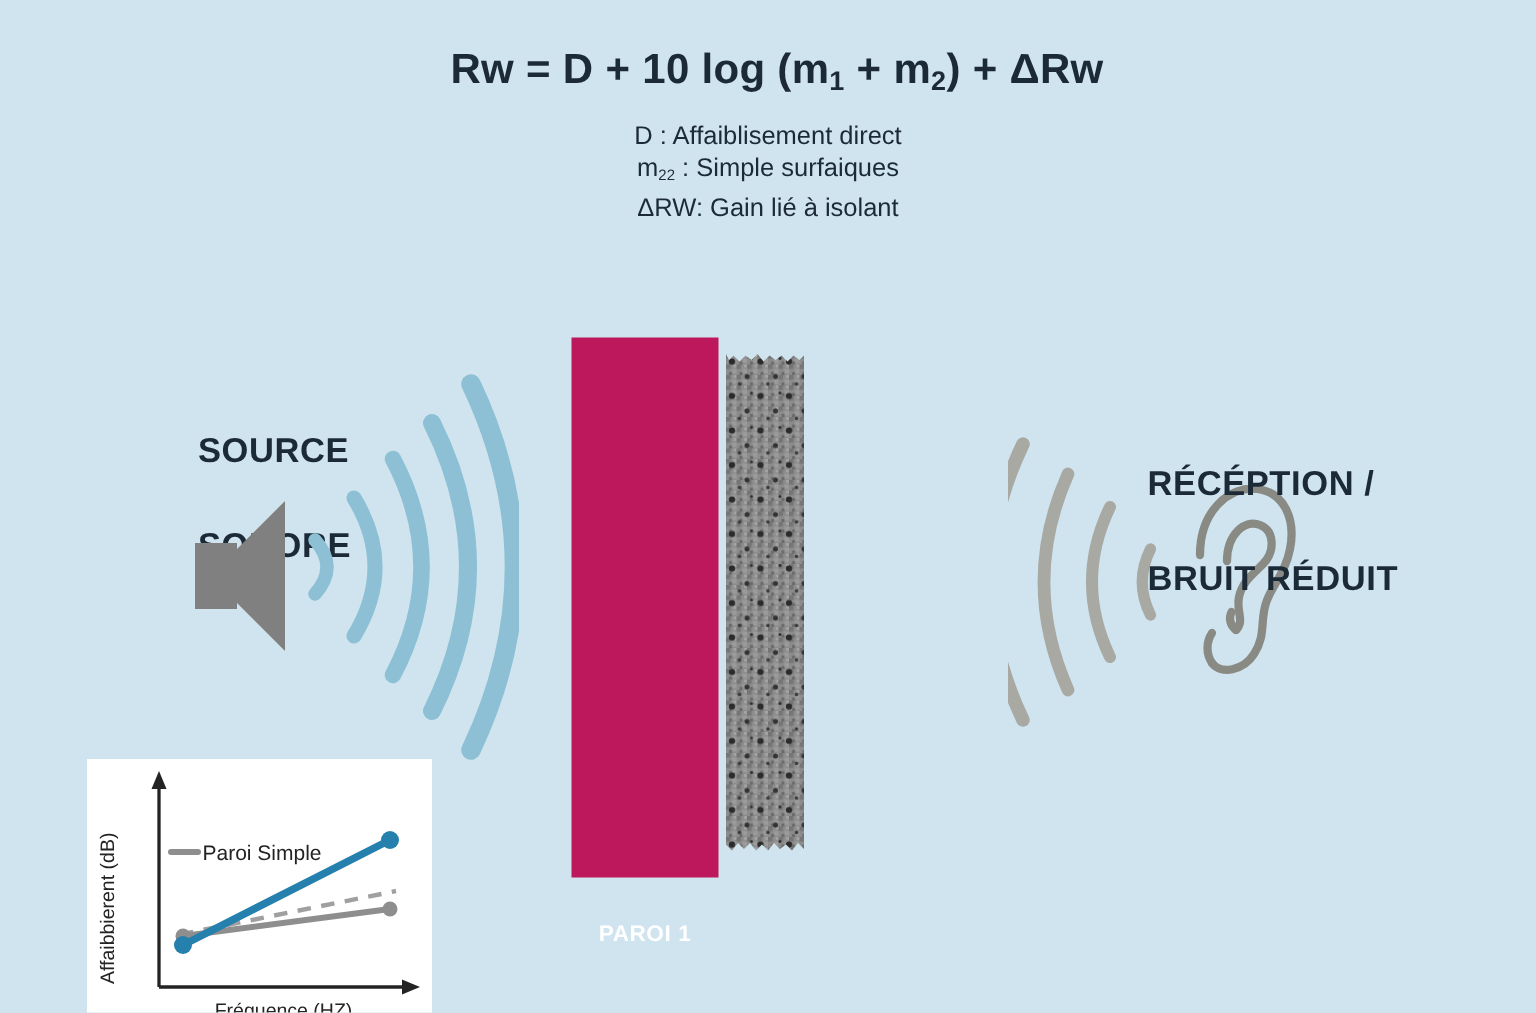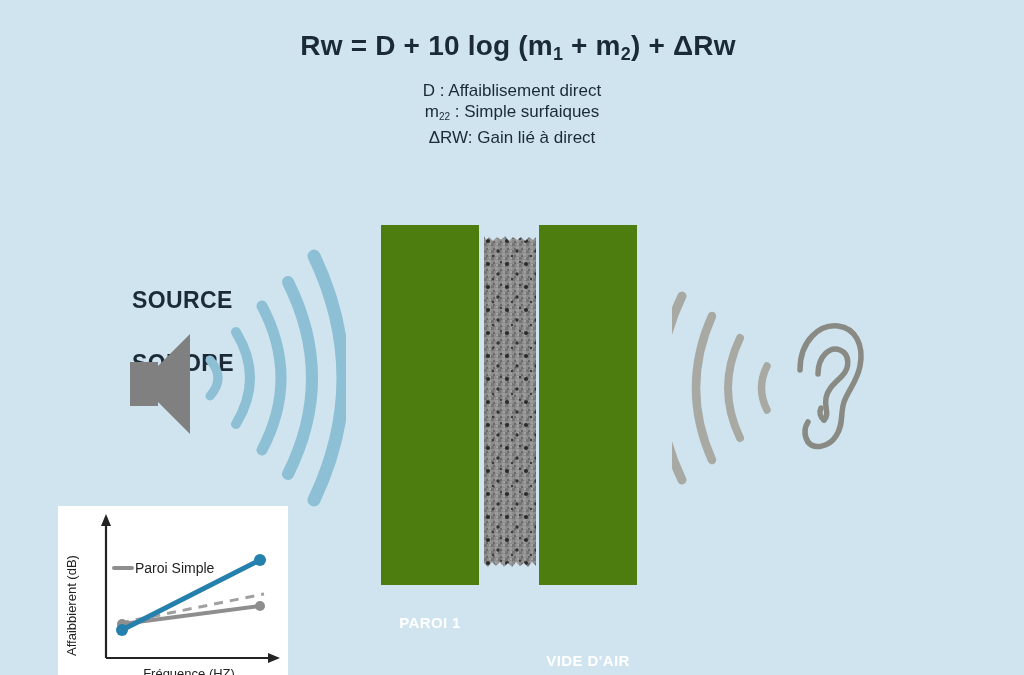--- a/index.html
+++ b/index.html
@@ -94,21 +94,21 @@
   
   #ear {
     position: absolute;
     left: 788px; top: 318px;
     width: 80px; height: 140px;
   }
 
   
   .wall {
     position: absolute;
-    background: #4d7c0f;
+    background: #be185d;
     top: 225px;
     height: 360px;
   }
   #wall-1 { left: 381px; width: 98px; }
   #wall-2 { left: 539px; width: 98px; }
   .wall-label {
     position: absolute;
     width: 100%;
     text-align: center;
     color: #ffffff;
@@ -152,21 +152,21 @@
 </head>
 <body>
 
 <div id="stage">
 
   <div class="formula"><span>Rw = D + 10 log (m</span><sub>1</sub><span> + m</span><sub>2</sub><span>) + ΔRw</span></div>
 
   <div class="legend-block">
     <div class="legend-line">D : Affaiblisement direct</div>
     <div class="legend-line"><span>m</span><sub>22</sub><span> : Simple surfaiques</span></div>
-    <div class="legend-line">ΔRW: Gain lié à direct</div>
+    <div class="legend-line">ΔRW: Gain lié à isolant</div>
   </div>
 
   <div class="caption" id="cap-source">
     <div>SOURCE</div>
     <div>SONORE</div>
   </div>
 
   <div id="speaker">
     <svg width="76" height="104" viewBox="0 0 76 104" aria-hidden="true">
 
@@ -212,26 +212,20 @@
       </defs>
       <rect x="0" y="0" width="52" height="332" fill="url(#speckA)"></rect>
       <rect x="0" y="0" width="52" height="332" fill="url(#speckB)"></rect>
 
       <path d="M0 0 L2 4 L5 1 L9 5 L13 1 L17 4 L21 0 L25 5 L29 1 L33 4 L37 1 L41 5 L45 1 L49 4 L52 1 L52 0 Z" fill="#cfe4ef"></path>
 
       <path d="M0 332 L0 327 L4 331 L8 326 L12 330 L16 326 L20 331 L24 327 L28 331 L32 326 L36 330 L40 327 L44 331 L48 326 L52 330 L52 332 Z" fill="#cfe4ef"></path>
     </svg>
   </div>
 
-  <div class="wall" id="wall-2">
-    <div class="wall-label">
-      <div>VIDE D'AIR</div>
-      
-    </div>
-  </div>
 
   <div id="waves-right">
     <svg width="130" height="200" viewBox="0 0 130 200" aria-hidden="true">
       <g fill="none" stroke="#a9a9a4" stroke-linecap="round">
         <path d="M10 8 Q-34 100 10 192" stroke-width="9"></path>
         <path d="M40 28 Q8 100 40 172" stroke-width="8.5"></path>
         <path d="M68 50 Q44 100 68 150" stroke-width="8"></path>
         <path d="M95 78 Q84 100 95 122" stroke-width="7.5"></path>
       </g>
     </svg>
@@ -246,20 +240,24 @@
 
         <path d="M20 124 C16 118 16 110 20 104"></path>
 
         <path d="M30 56 C30 38 42 28 52 32 C62 36 62 50 54 58
                  C47 65 40 70 38 80 C36 90 42 96 36 102"></path>
         <path d="M36 102 C32 99 31 94 33 90"></path>
       </g>
     </svg>
   </div>
 
+  <div class="caption" id="cap-reception">
+    <div>RÉCÉPTION /</div>
+    <div>BRUIT RÉDUIT</div>
+  </div>
 
   <div id="chart-box">
     <svg width="230" height="180" viewBox="0 0 230 180" aria-hidden="true">
 
       <line x1="48" y1="152" x2="48" y2="16" stroke="#232323" stroke-width="2.2"></line>
       <polygon points="48,8 43,20 53,20" fill="#232323"></polygon>
 
       <line x1="48" y1="152" x2="214" y2="152" stroke="#232323" stroke-width="2.2"></line>
       <polygon points="222,152 210,147 210,157" fill="#232323"></polygon>
 

